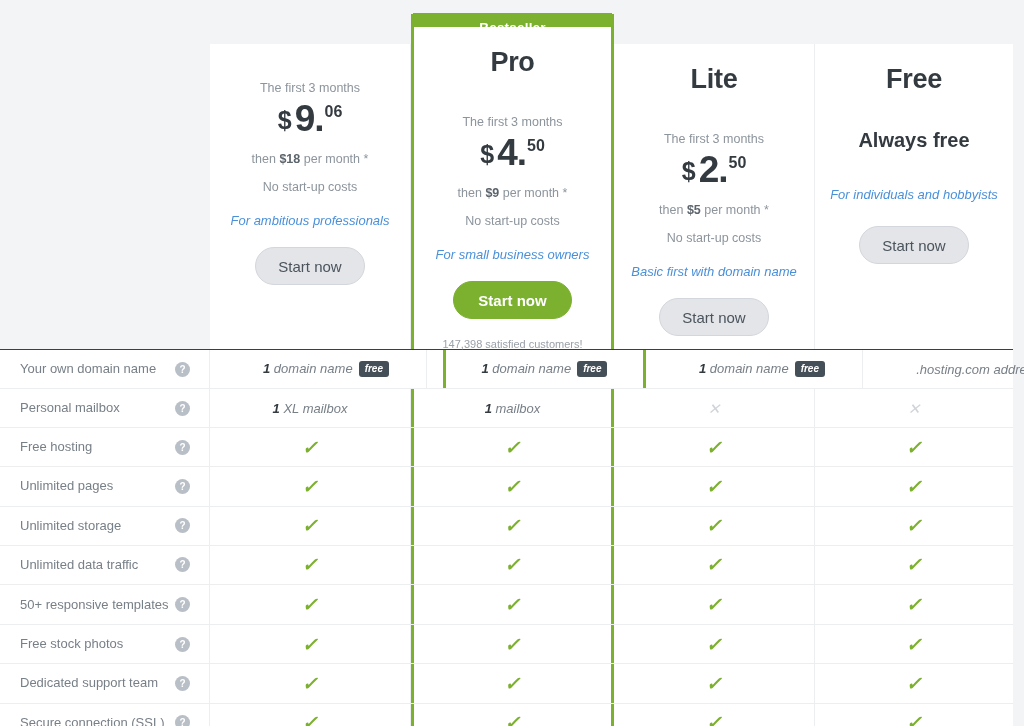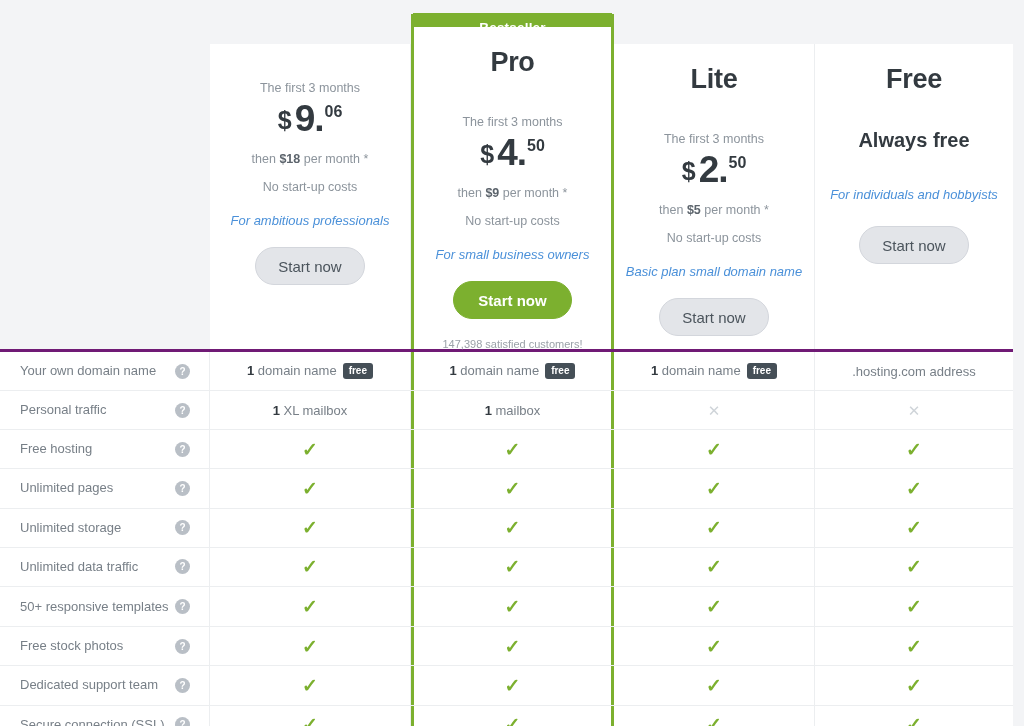--- a/index.html
+++ b/index.html
@@ -150,21 +150,21 @@
     position: absolute;
     left: 0; top: 349px;
     width: 1013px;
   }
   .row {
     display: flex;
     border-top: 1px solid #eceef0;
     background: #ffffff;
     min-height: 36px;
   }
-  .row:first-child { border-top: 3px solid #701a75; }
+  .row:first-child { border-top: 1px solid #701a75; gap: 16px; }
 
   .feat {
     width: 210px;
     flex: 0 0 210px;
     padding: 9px 8px 9px 20px;
     display: flex;
     align-items: center;
     justify-content: space-between;
     background: #ffffff;
     border-right: 1px solid #eceef0;
@@ -192,20 +192,21 @@
   .cell {
     flex: 0 0 201px;
     width: 201px;
     display: flex;
     align-items: center;
     justify-content: center;
     font-size: 13px;
     color: #777f87;
     border-right: 1px solid #eceef0;
     text-align: right;
+    font-style: italic;
   }
   .cell.pro {
     flex: 0 0 203px;
     width: 203px;
     border-left: 3px solid #7cb02f;
     border-right: 3px solid #7cb02f;
   }
   .cell.last { flex: 0 0 198px; width: 198px; border-right: none; }
 
   .cell b { color: #333a40; }
@@ -277,21 +278,21 @@
       <div class="card-body">
         <div class="plan-name">Lite</div>
         <div class="first-months">The first 3 months</div>
         <div class="price-row">
           <span class="cur">$</span><span class="whole">2.</span><span class="cents">50</span>
         </div>
         <div class="then-line">
           <span>then </span><b>$5</b><span> per month *</span>
         </div>
         <div class="nostart">No start-up costs</div>
-        <div class="tagline">Basic plan small domain name</div>
+        <div class="tagline">Basic first with domain name</div>
         <div class="btn">Start now</div>
       </div>
     </div>
 
     <div class="card c3">
       <div class="card-body">
         <div class="plan-name">Free</div>
         <div class="always-free">Always free</div>
         <div class="tagline">For individuals and hobbyists</div>
         <div class="btn">Start now</div>
@@ -313,21 +314,21 @@
         </div>
         <div class="cell">
           <span><b>1</b> domain name<span class="badge">free</span></span>
         </div>
         <div class="cell last">
           <span>.hosting.com address</span>
         </div>
       </div>
       <div class="row">
         <div class="feat">
-          <span class="feat-label">Personal traffic</span>
+          <span class="feat-label">Personal mailbox</span>
           <span class="help">?</span>
         </div>
         <div class="cell">
           <span><b>1</b> XL mailbox</span>
         </div>
         <div class="cell pro">
           <span><b>1</b> mailbox</span>
         </div>
         <div class="cell">
           <span class="cross">✕</span>

